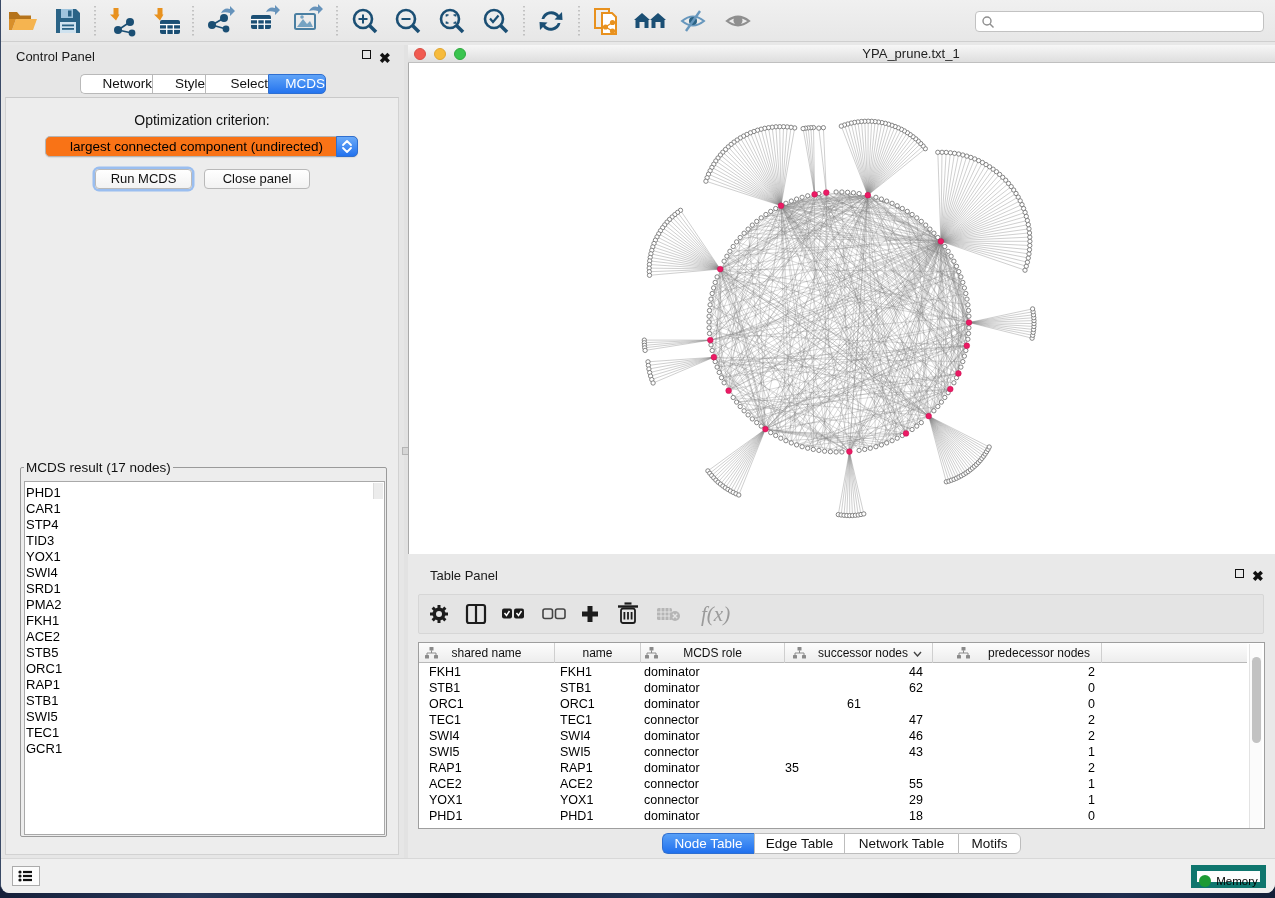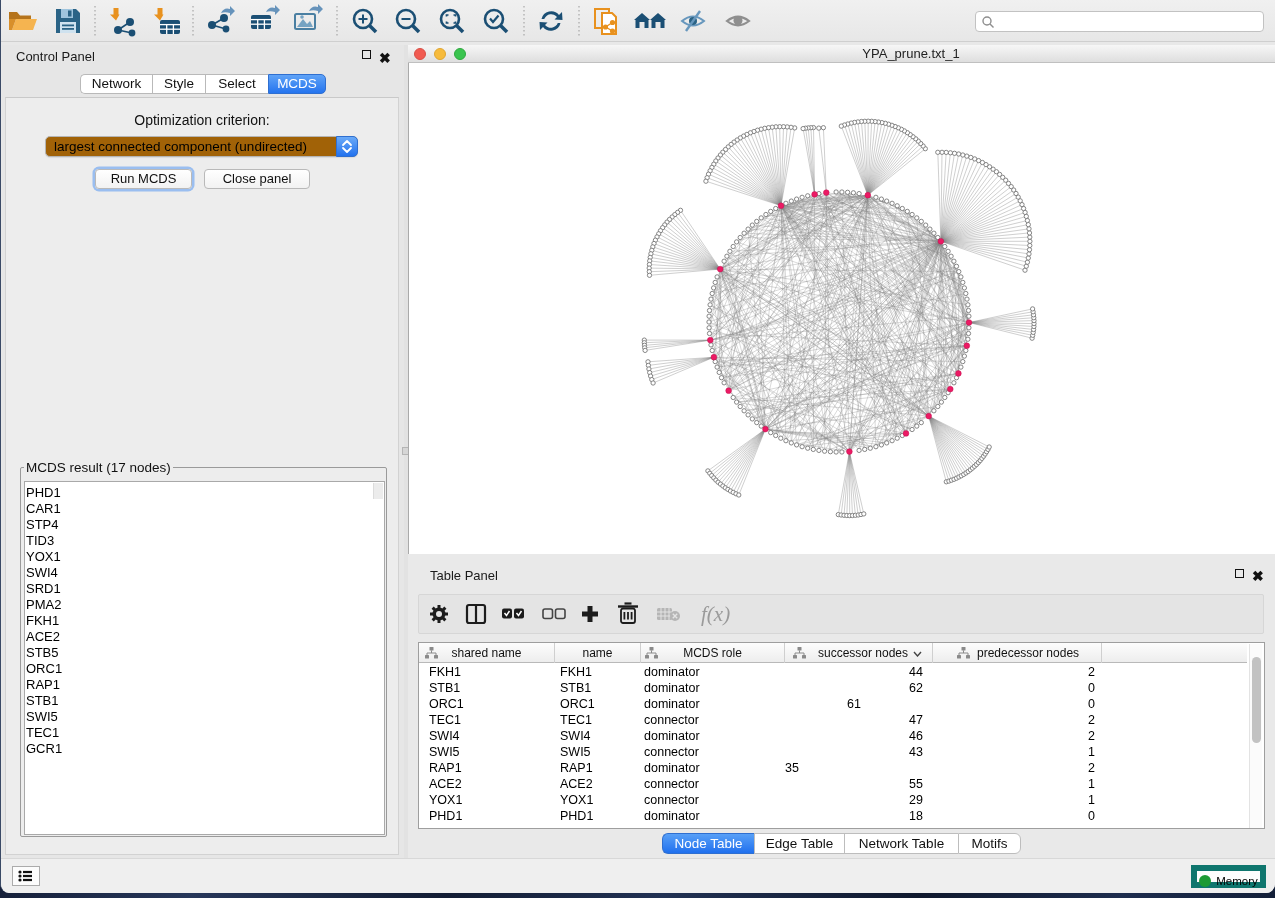--- a/index.html
+++ b/index.html
@@ -8,26 +8,26 @@
 
 #toolbar{position:absolute;left:0;top:0;width:1275px;height:42px;background:linear-gradient(#f0f0f0,#e7e7e7);border-bottom:1px solid #cfcfcf}
 #search{position:absolute;left:974px;top:11px;width:289px;height:21px;background:#fff;border:1px solid #c2c2c2;border-radius:4px}
 #search svg{position:absolute;left:5px;top:3px}
 
 #cpanel{position:absolute;left:1px;top:45px;width:402px;height:813px;background:#e6e6e6}
 #cp-title{position:absolute;left:15px;top:49px;font-size:13px;color:#1a1a1a}
 .wicon{position:absolute;top:50px;font-size:12px;color:#111}
 #cp-content{position:absolute;left:4px;top:97px;width:394px;height:758px;background:#ededed;border:1px solid #d2d2d2;border-top:1px solid #c9c9c9}
 .tabrow{position:absolute;top:74px;left:79px;height:20px;display:flex;font-size:13.5px}
-.tab{background:#fff;border:1px solid #b9b9b9;border-right:none;color:#111;text-align:center;line-height:18px}
+.tab{background:#fff;border:1px solid #b9b9b9;border-right:none;color:#111;text-align:right;line-height:18px}
 .tab.first{border-radius:5px 0 0 5px}
 .tab.last{border-radius:0 5px 5px 0;border-right:1px solid #b9b9b9}
 .tab.sel{background:linear-gradient(#5fa3f7,#2574ee);color:#fff;border-color:#2f6fd0}
 #optlabel{position:absolute;left:0;width:402px;top:112px;text-align:center;font-size:14px;color:#111}
-#combo{position:absolute;left:44px;top:136px;width:313px;height:21px;background:#a16207;border:1px solid #b5b5b5;border-radius:5px;font-size:13.5px;line-height:19px;padding-left:8px;box-shadow:0 1px 1px rgba(0,0,0,.08)}
+#combo{position:absolute;left:44px;top:136px;width:313px;height:21px;background:#f97316;border:1px solid #b5b5b5;border-radius:5px;font-size:13.5px;line-height:19px;padding-left:24px;box-shadow:0 1px 1px rgba(0,0,0,.08)}
 #combo .cap{position:absolute;right:-1px;top:-1px;width:22px;height:21px;border-radius:0 5px 5px 0;background:linear-gradient(#6aaaf8,#2372ee);border:1px solid #2f6fd0}
 .btn{position:absolute;top:169px;height:20px;background:linear-gradient(#ffffff,#f2f2f2);border:1px solid #b9b9b9;border-radius:4px;font-size:13px;text-align:center;line-height:18px;color:#111}
 #runbtn{left:94px;width:97px;box-shadow:0 0 0 2.5px rgba(125,173,240,.75)}
 #closebtn{left:203px;width:106px}
 
 #fs{position:absolute;left:19px;top:467px;width:367px;height:370px;border:1px solid #9a9a9a;border-radius:2px}
 #fs-legend{position:absolute;left:23px;top:460px;background:#ededed;padding:0 2px;font-size:13.5px;color:#111}
 #fs-list{position:absolute;left:23px;top:481px;width:361px;height:354px;background:#fff;border:1px solid #a9a9a9;font-size:13px;color:#000}
 #fs-list{padding-top:3px}#fs-list div{padding-left:1px;height:16px;line-height:16px}
 #fs-sb{position:absolute;right:1px;top:1px;width:10px;height:196px;background:#ececec;border-left:1px solid #dcdcdc}
@@ -1131,21 +1131,21 @@
 </svg>
 </div>
 <div id="ttable">
 <div id="thead">
 <div class="hcell" style="left:0;width:136px">shared name</div>
 <div class="hcell" style="left:136px;width:86px">name</div>
 <div class="hcell" style="left:222px;width:144px">MCDS role</div>
 <div class="hcell" style="left:366px;width:148px;text-align:left;padding-left:33px">successor nodes <svg width="9" height="6" viewBox="0 0 9 6" style="margin-left:2px">
             <path d="M1 1 L4.5 5 L8 1" fill="none" stroke="#444" stroke-width="1.4"></path>
           </svg></div>
-<div class="hcell" style="left:514px;width:169px;border-right:1px solid #cfcfcf;text-align:left;padding-left:44px">predecessor nodes</div>
+<div class="hcell" style="left:514px;width:169px;border-right:1px solid #cfcfcf;text-align:center;padding-left:44px">predecessor nodes</div>
 <svg class="hicon" style="left:6px" viewBox="0 0 13 12">
           <g fill="#8a8a8a">
             <rect x="4.5" y="0" width="4" height="3.4" rx="0.5"></rect>
             <rect x="0" y="8" width="4" height="3.4" rx="0.5"></rect>
             <rect x="9" y="8" width="4" height="3.4" rx="0.5"></rect>
             <path d="M6.5 3.4 v2.6 M2 8 v-2 h9 v2" stroke="#8a8a8a" fill="none"></path>
           </g>
         </svg>
 <svg class="hicon" style="left:226px" viewBox="0 0 13 12">
           <g fill="#8a8a8a">

